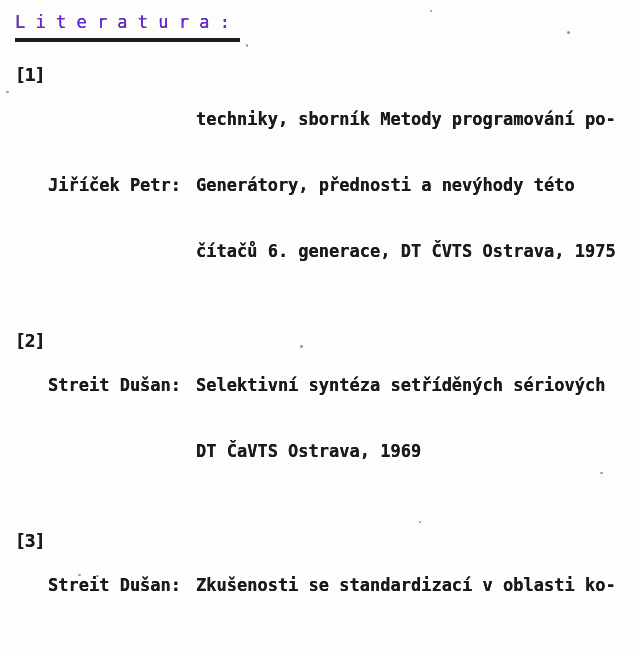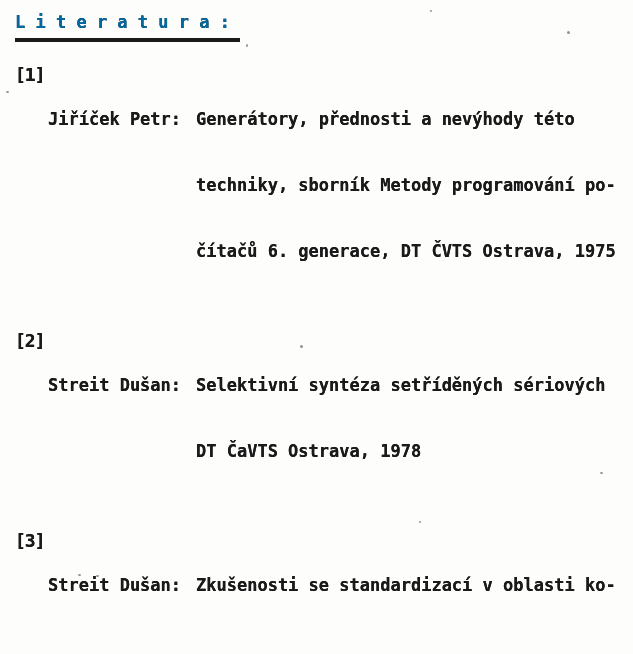--- a/index.html
+++ b/index.html
@@ -19,24 +19,24 @@
     position: relative;
     width: 633px;
     height: 654px;
     padding-top: 12px;
     box-sizing: border-box;
   }
   .heading {
     display: inline-block;
     margin-left: 15px;
     font-size: 17px;
-    font-weight: bold;
+    font-weight: normal;
     line-height: 20px;
     white-space: pre;
-    color: #0369a1;
+    color: #6d28d9;
     text-shadow: 0 0 0.5px #151515;
     border-bottom: 4px solid #1b1b1b;
     padding: 0 10px 6px 0;
   }
   .ref-list {
     margin-top: 22px;
   }
   .ref {
     display: flex;
     align-items: flex-start;
@@ -83,31 +83,31 @@
 
 <div class="page">
 
   <div class="heading">L i t e r a t u r a :</div>
 
   <div class="ref-list">
 
     <div class="ref">
       <span class="ref-num">[1]</span>
       <div class="ref-body">
+        <div class="ref-line cont">techniky, sborník Metody programování po-</div>
         <div class="ref-line"><span class="ref-author">Jiříček Petr:</span><span>Generátory, přednosti a nevýhody této</span></div>
-        <div class="ref-line cont">techniky, sborník Metody programování po-</div>
         <div class="ref-line cont">čítačů 6. generace, DT ČVTS Ostrava, 1975</div>
       </div>
     </div>
 
     <div class="ref">
       <span class="ref-num">[2]</span>
       <div class="ref-body">
         <div class="ref-line"><span class="ref-author">Streit Dušan:</span><span>Selektivní syntéza setříděných sériových</span></div>
-        <div class="ref-line cont">DT ČaVTS Ostrava, 1978</div>
+        <div class="ref-line cont">DT ČaVTS Ostrava, 1969</div>
       </div>
     </div>
 
     <div class="ref">
       <span class="ref-num">[3]</span>
       <div class="ref-body">
         <div class="ref-line"><span class="ref-author">Streit Dušan:</span><span>Zkušenosti se standardizací v oblasti ko-</span></div>
         
         
         

